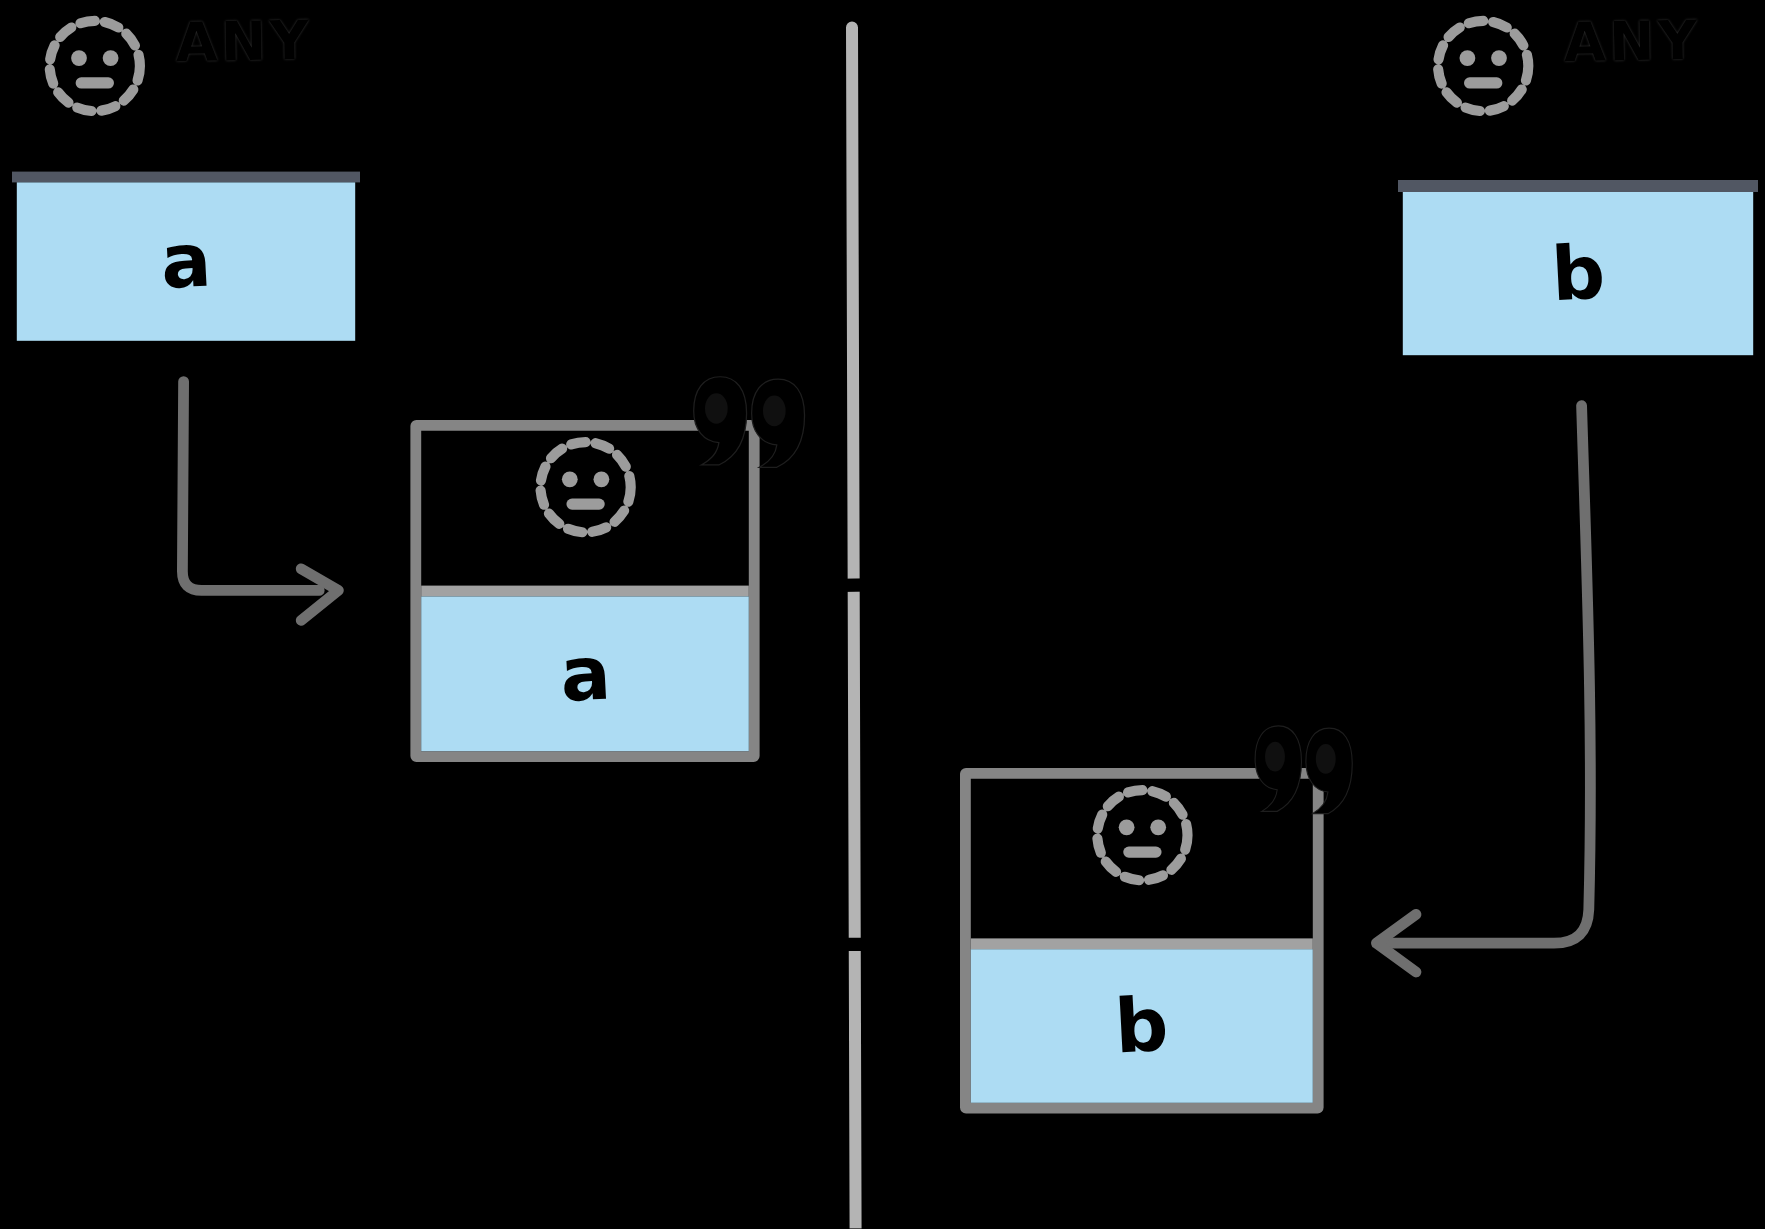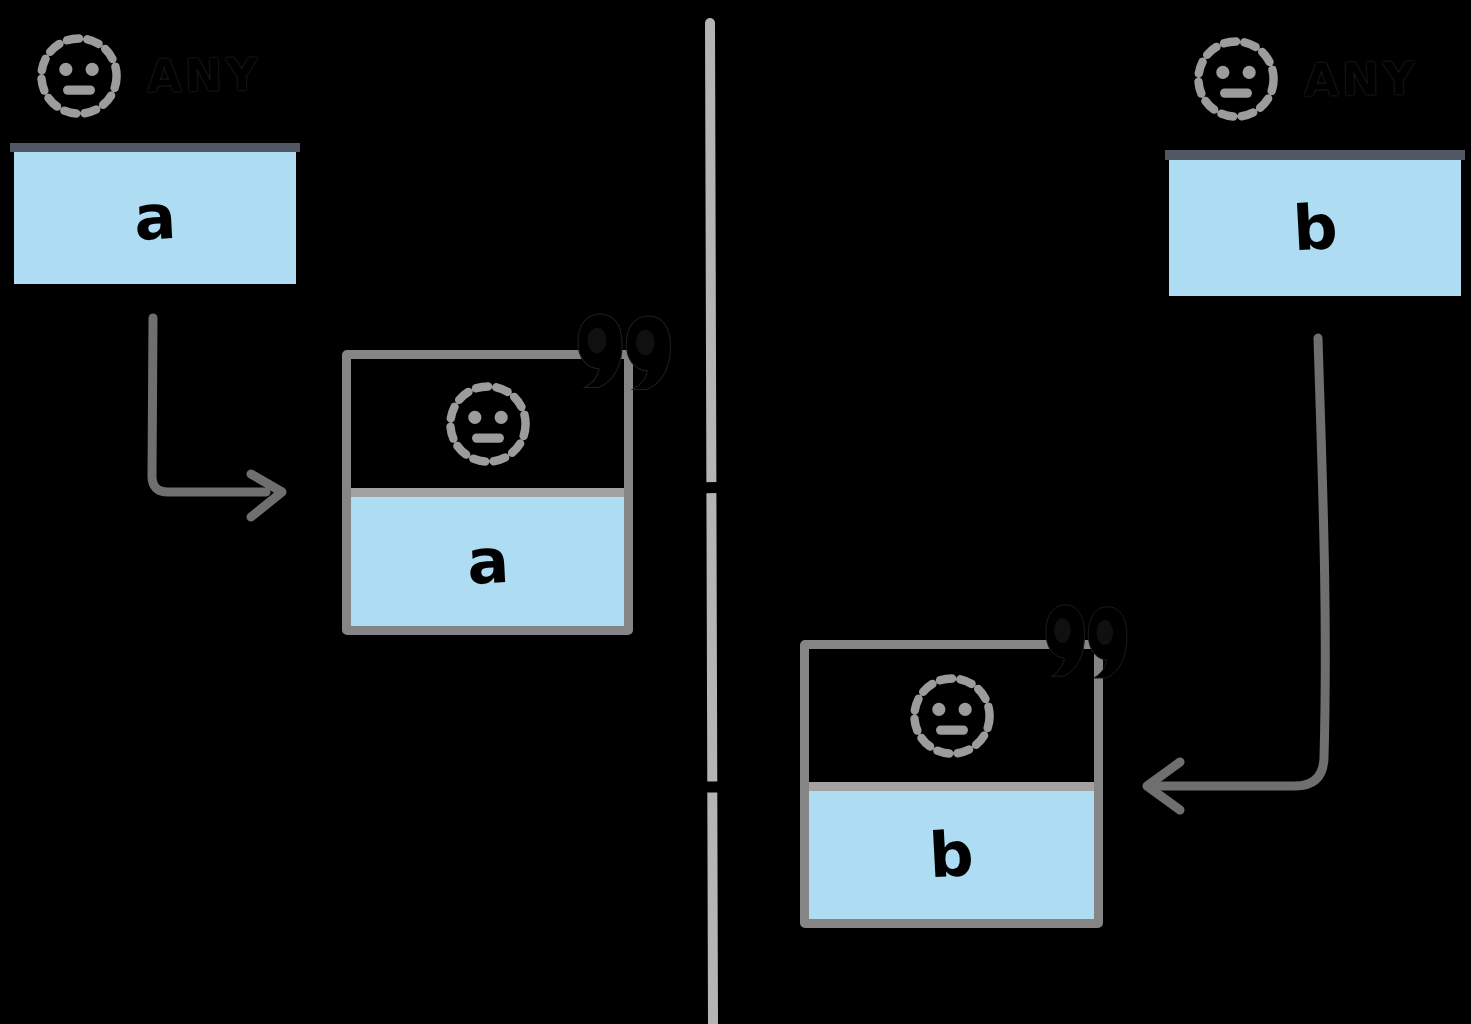--- a/index.html
+++ b/index.html
@@ -16,21 +16,21 @@
   * { margin:0; padding:0; box-sizing:border-box; }
   html,body { background:#000; }
   #canvas {
     position:relative;
     width:1471px; height:1024px;
     background:var(--background);
     overflow:hidden;
     font-family:"DejaVu Sans", sans-serif;
   }
   .card { position:absolute; background:var(--ink-black); }
-  .card .hdr { display:flex; align-items:center; }
+  .card .hdr { display:flex; }
   .card .split { width:100%; }
   .card .bdy {
     background:var(--card-blue);
     display:flex; align-items:center; justify-content:center;
   }
   .letter {
     font-size:62px; font-weight:600; color:var(--ink-black);
     line-height:1; transform:rotate(-3deg);
   }
   .any-label {

